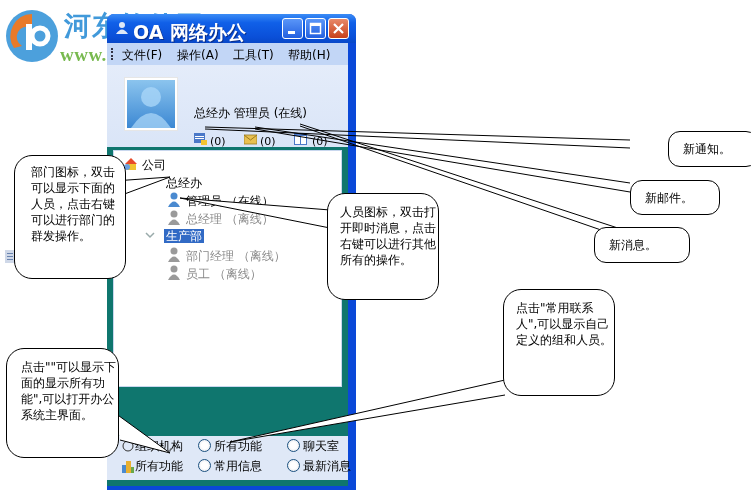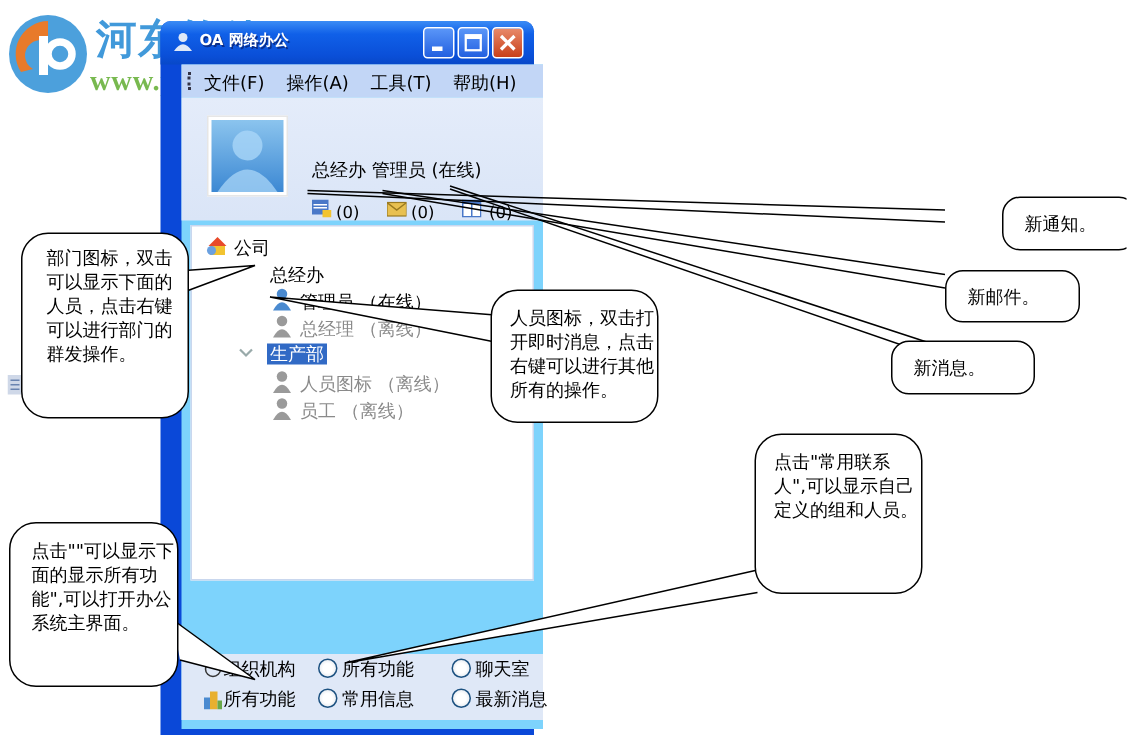--- a/index.html
+++ b/index.html
@@ -12,28 +12,28 @@
                 font-family:"DejaVu Serif", serif; opacity:.9; }
   .wm-text-url { position:absolute; left:60px; top:44px; font-size:19px; font-weight:bold; color:#6ab23d;
                  font-family:"Liberation Serif", serif; opacity:.9; letter-spacing:0.5px; }
 
   
   .win { position:absolute; left:107px; top:14px; width:249px; height:476px;
          background:#0a48d8; border-radius:7px 7px 0 0; }
   .titlebar { position:absolute; left:0; top:0; width:249px; height:29px; border-radius:7px 7px 0 0;
               background:linear-gradient(#3b8cf5 0%, #1060e8 30%, #0a4fd8 80%, #0848c8 100%); }
   .title-icon { position:absolute; left:8px; top:7px; width:14px; height:14px; }
-  .title-text { position:absolute; left:26px; top:6px; color:#fff; font-size:10px; font-weight:bold;
+  .title-text { position:absolute; left:26px; top:6px; color:#fff; font-size:19px; font-weight:bold;
                 text-shadow:1px 1px 0 #0a2e8a; }
   .tb-btn { position:absolute; top:4px; width:21px; height:21px; border:1px solid #fff; border-radius:3px;
             background:linear-gradient(#5a96f8, #2360e0); box-sizing:border-box; }
   .tb-min { left:175px; } .tb-max { left:198px; } .tb-close { left:221px; background:linear-gradient(#e88a6a,#c8401a); }
   .tb-btn svg { position:absolute; left:0; top:0; }
 
-  .client { position:absolute; left:14px; top:29px; width:241px; height:443px; background:#7dd3fc; }
+  .client { position:absolute; left:0; top:29px; width:241px; height:443px; background:#0f766e; }
   .menubar { position:absolute; left:0; top:0; width:241px; height:22px; background:#c2d6f6; }
   .menu-grip { position:absolute; left:4px; top:5px; width:2px; height:12px; border-left:2px dotted #334; }
   .menu-item { position:absolute; top:4px; font-size:12px; color:#000; }
 
   .profile { position:absolute; left:0; top:22px; width:241px; height:82px;
              background:linear-gradient(#e4ecfa,#dae5f7);text-decoration:underline; }
   .avatar { position:absolute; left:17px; top:12px; width:54px; height:54px; background:#fff; border:1px solid #e6e6e6;
             box-sizing:border-box; padding:2px; }
   .avatar-inner { width:48px; height:48px; background:linear-gradient(#8bc4ee,#3c88d3); position:relative; overflow:hidden; }
   .profile-name { position:absolute; left:87px; top:40px; font-size:12px; }
@@ -171,21 +171,21 @@
         <path d="M1 2 L5 6 L9 2" stroke="#9aa" stroke-width="1.5" fill="none"></path>
       </svg>
       <div class="tree-row" style="left:50px;top:77px">
         <span class="tree-sel">生产部</span>
       </div>
 
       <svg class="person-ico" style="left:53px;top:96px" viewBox="0 0 14 16">
         <circle cx="7" cy="4" r="3.5" fill="#9a9a9a"></circle>
           <path d="M1 15 Q7 4 13 15 Z" fill="#9a9a9a"></path>
       </svg>
-      <div class="tree-row gray" style="left:72px;top:97px">人员图标 （离线）</div>
+      <div class="tree-row gray" style="left:72px;top:97px">部门经理 （离线）</div>
 
       <svg class="person-ico" style="left:53px;top:114px" viewBox="0 0 14 16">
         <circle cx="7" cy="4" r="3.5" fill="#9a9a9a"></circle>
           <path d="M1 15 Q7 4 13 15 Z" fill="#9a9a9a"></path>
       </svg>
       <div class="tree-row gray" style="left:72px;top:115px">员工 （离线）</div>
     </div>
 
     <div class="tabs">
       <div class="tab-item" style="left:14px;top:2px">
@@ -245,21 +245,21 @@
 
     <path d="M300 124 L630 232"></path>
       <path d="M300 126 L630 240"></path>
   </g>
 </svg>
 
 <div class="callout" style="left:14px;top:155px;width:112px;height:124px;padding:8px 0 0 16px;">
   <div>部门图标，双击可以显示下面的人员，点击右键可以进行部门的群发操作。</div>
 </div>
 
-<div class="callout" style="left:327px;top:193px;width:112px;height:89px;padding:10px 0 0 12px;">
+<div class="callout" style="left:327px;top:193px;width:112px;height:107px;padding:10px 0 0 12px;">
   <div>人员图标，双击打开即时消息，点击右键可以进行其他所有的操作。</div>
 </div>
 
 <div class="callout small" style="left:668px;top:131px;width:90px;height:36px;">
   <div>新通知。</div>
 </div>
 <div class="callout small" style="left:630px;top:180px;width:90px;height:35px;">
   <div>新邮件。</div>
 </div>
 <div class="callout small" style="left:594px;top:227px;width:96px;height:36px;">

